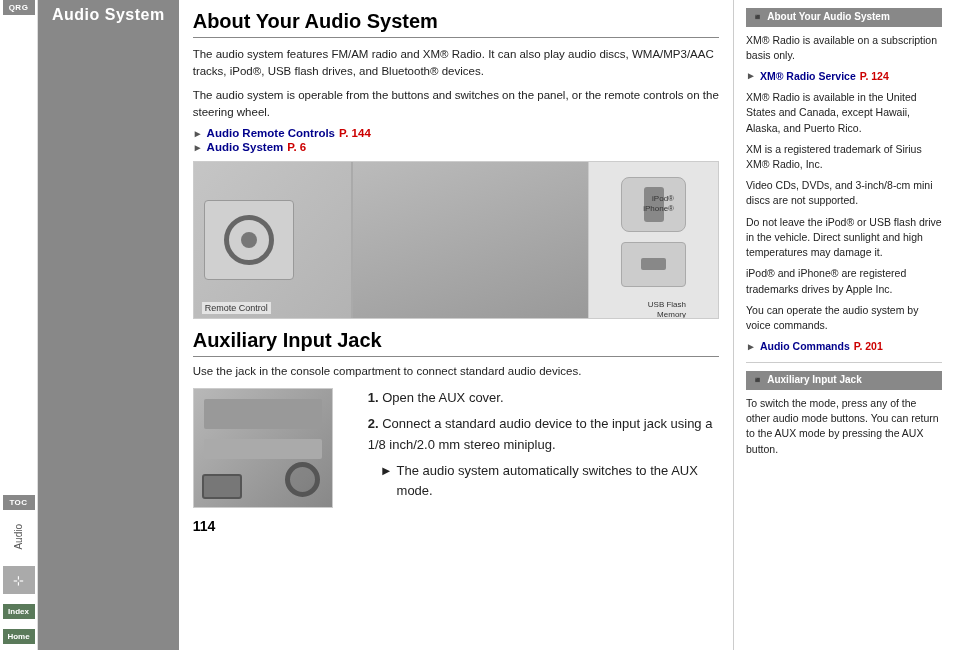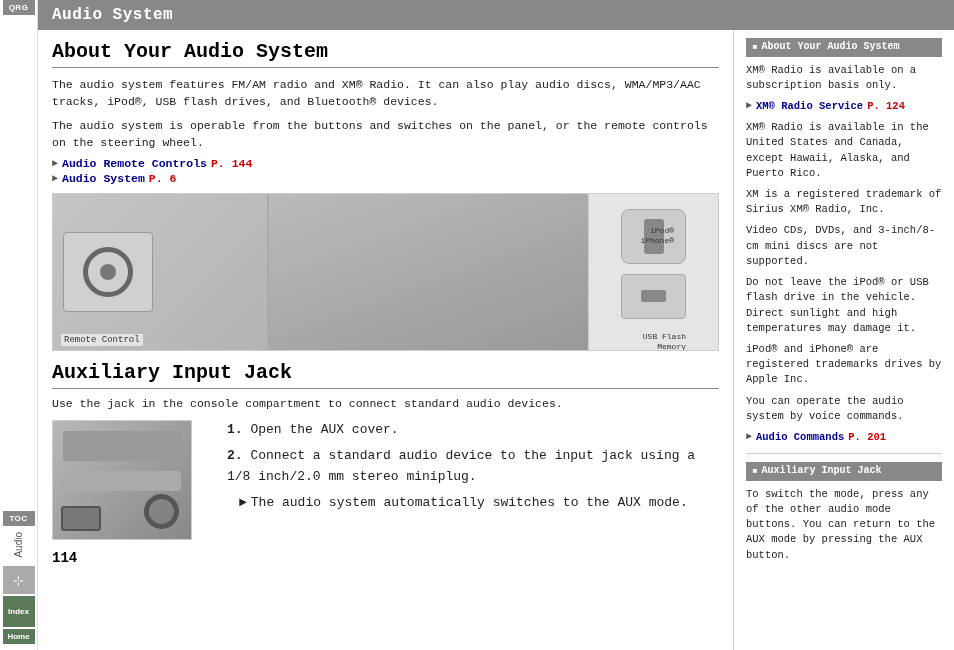--- a/index.html
+++ b/index.html
@@ -170,20 +170,21 @@
     }
 
     .left-panel {
       width: 38px;
       display: flex;
       flex-direction: column;
       align-items: center;
       background: #fff;
       border-right: 1px solid #ddd;
       flex-shrink: 0;
+      gap: 8px;
     }
     .qrg-tag {
       background: #888;
       color: #fff;
       font-size: 8px;
       font-weight: bold;
       width: 32px;
       text-align: center;
       padding: 3px 0;
       letter-spacing: 0.5px;
@@ -220,42 +221,41 @@
       margin-bottom: 2px;
       cursor: pointer;
     }
     .index-tag {
       background: #5a7a5a;
       color: #fff;
       font-size: 8px;
       font-weight: bold;
       width: 32px;
       text-align: center;
-      padding: 11px 0;
+      padding: 3px 0;
       margin-bottom: 2px;
       cursor: pointer;
     }
     .home-tag {
       background: #5a7a5a;
       color: #fff;
       font-size: 8px;
       font-weight: bold;
       width: 32px;
       text-align: center;
       padding: 3px 0;
       margin-bottom: 6px;
       cursor: pointer;
     }
 
     .center-main {
       flex: 1;
       display: flex;
-      flex-direction: column;
+      flex-direction: row;
       min-width: 0;
-      font-family: Liberation Mono, monospace;
     }
     .center-content {
       display: flex;
       flex: 1;
       min-height: 0;
     }
     .main-article {
       flex: 1;
       padding: 10px 14px 6px 14px;
       border-right: 1px solid #ccc;

